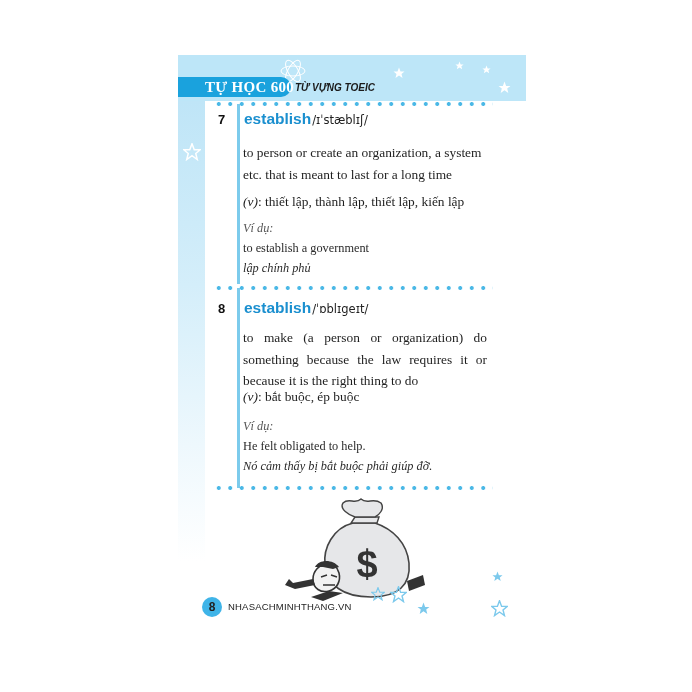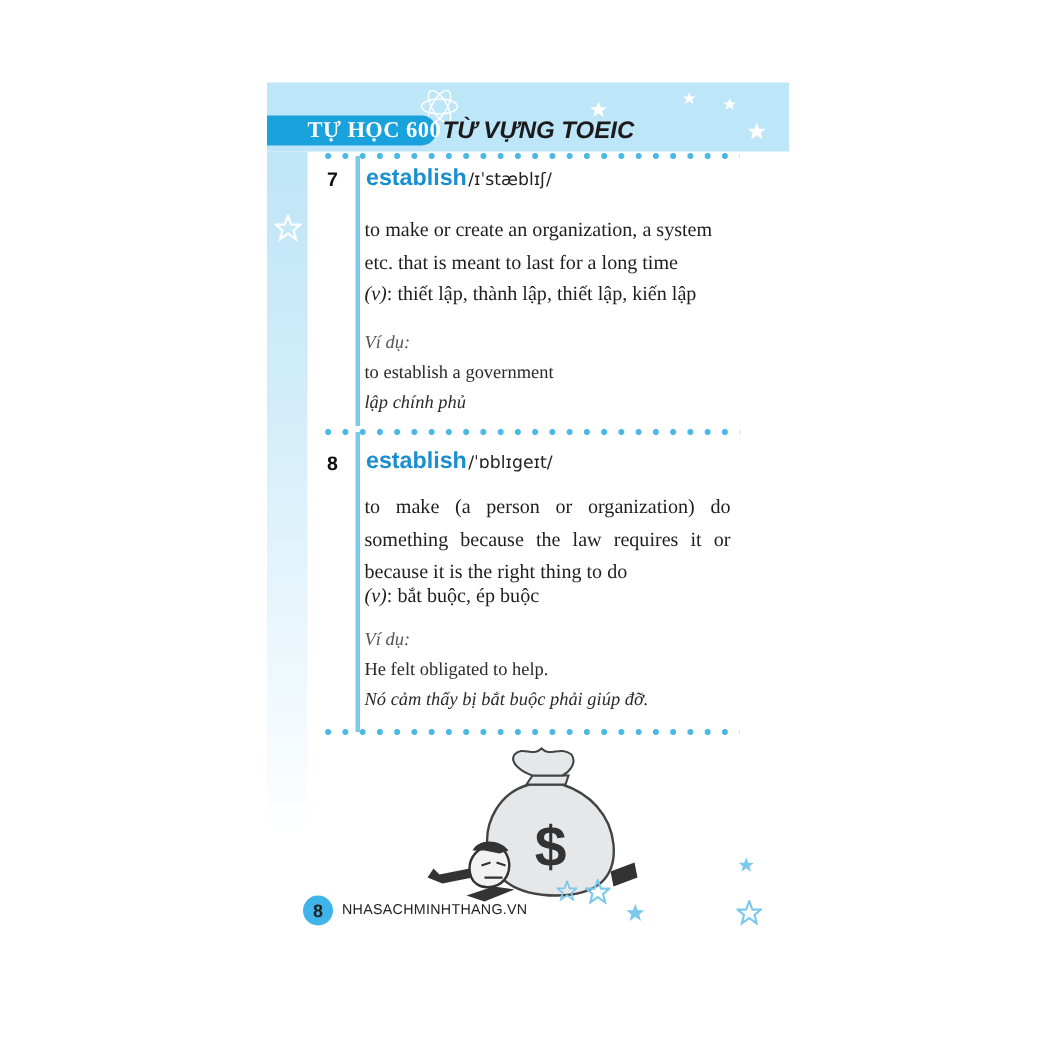--- a/index.html
+++ b/index.html
@@ -2,21 +2,21 @@
 <html><head>
   <meta charset="utf-8">
   <style>
     html, body { margin:0; padding:0; }
     body { width:692px; height:692px; background:#ffffff; position:relative; overflow:hidden; font-family:"Liberation Serif", serif; }
     .page { position:absolute; left:178px; top:55px; width:348px; height:575px; background:#ffffff; }
     .header-bg { position:absolute; left:0; top:0; width:348px; height:46px; background:#bde6f8; }
     .sidebar { position:absolute; left:0; top:46px; width:27px; height:460px; background:linear-gradient(to bottom,#bfe5f7 0%,#d4eefa 40%,#eef8fd 75%,#ffffff 100%); }
     .title-band { position:absolute; left:0; top:22px; width:113px; height:20px; background:#1aa2dd; border-radius:0 10px 10px 0; }
     .title-main { position:absolute; left:27px; top:22px; height:20px; line-height:21px; font-family:Liberation Serif, serif; font-weight:bold; font-size:15px; color:#ffffff; letter-spacing:0.3px; white-space:nowrap; }
-    .title-sub { position:absolute; left:117px; top:25px; line-height:16px; font-family:"Liberation Sans", sans-serif; font-weight:bold; font-style:italic; font-size:16px; color:#1b1b1b; white-space:nowrap; }
+    .title-sub { position:absolute; left:117px; top:25px; line-height:16px; font-family:"Liberation Sans", sans-serif; font-weight:bold; font-style:italic; font-size:10px; color:#1b1b1b; white-space:nowrap; }
     .dots { position:absolute; left:35px; width:280px; height:4px; background-image:radial-gradient(circle,#4ab8e6 1.8px,transparent 2.2px); background-size:11.5px 4px; background-repeat:repeat-x; }
     .vline { position:absolute; left:59px; width:3px; background:#7ccbec; }
     .num { position:absolute; left:40px; font-family:"Liberation Sans", sans-serif; font-weight:bold; font-size:13px; color:#111; }
     .word { position:absolute; left:66px; white-space:nowrap; }
     .word .w { font-family:"Liberation Sans", sans-serif; font-weight:bold; font-size:15.5px; color:#1a8fcf;margin-top:16px; }
     .word .ipa { font-family:"DejaVu Sans", sans-serif; font-size:11.5px; color:#222; margin-left:1px; }
     .def { position:absolute; left:65px; width:244px; font-size:13.4px; color:#1e1e1e; line-height:21.5px; }
     .def.justify { text-align:justify; text-align-last:left; }
     .vi { position:absolute; left:65px; width:250px; font-size:12.3px; color:#2a2a2a; line-height:20px; }
     .ital { font-style:italic; }
@@ -57,23 +57,23 @@
   <div class="title-main">TỰ HỌC 600</div>
   <div class="title-sub">TỪ VỰNG TOEIC</div>
 
   <div class="dots" style="top:47px"></div>
   <div class="vline" style="top:49px;height:180px"></div>
   <div class="num" style="top:57px">7</div>
   <div class="word" style="top:55px">
     <span class="w">establish</span><span class="ipa">/ɪˈstæblɪʃ/</span>
   </div>
   <div class="def" style="top:87px">
-    <div>to make or create an organization, a system</div>
+    <div>to person or create an organization, a system</div>
     <div>etc. that is meant to last for a long time</div>
-    <div style="margin-top:0"><span class="ital">(v)</span><span>: thiết lập, thành lập, thiết lập, kiến lập</span></div>
+    <div style="margin-top:6px"><span class="ital">(v)</span><span>: thiết lập, thành lập, thiết lập, kiến lập</span></div>
   </div>
   <div class="vi" style="top:163px">
     <div class="ital muted">Ví dụ:</div>
     <div>to establish a government</div>
     <div class="ital">lập chính phủ</div>
   </div>
 
   <div class="dots" style="top:231px"></div>
   <div class="vline" style="top:233px;height:200px"></div>
   <div class="num" style="top:246px">8</div>

